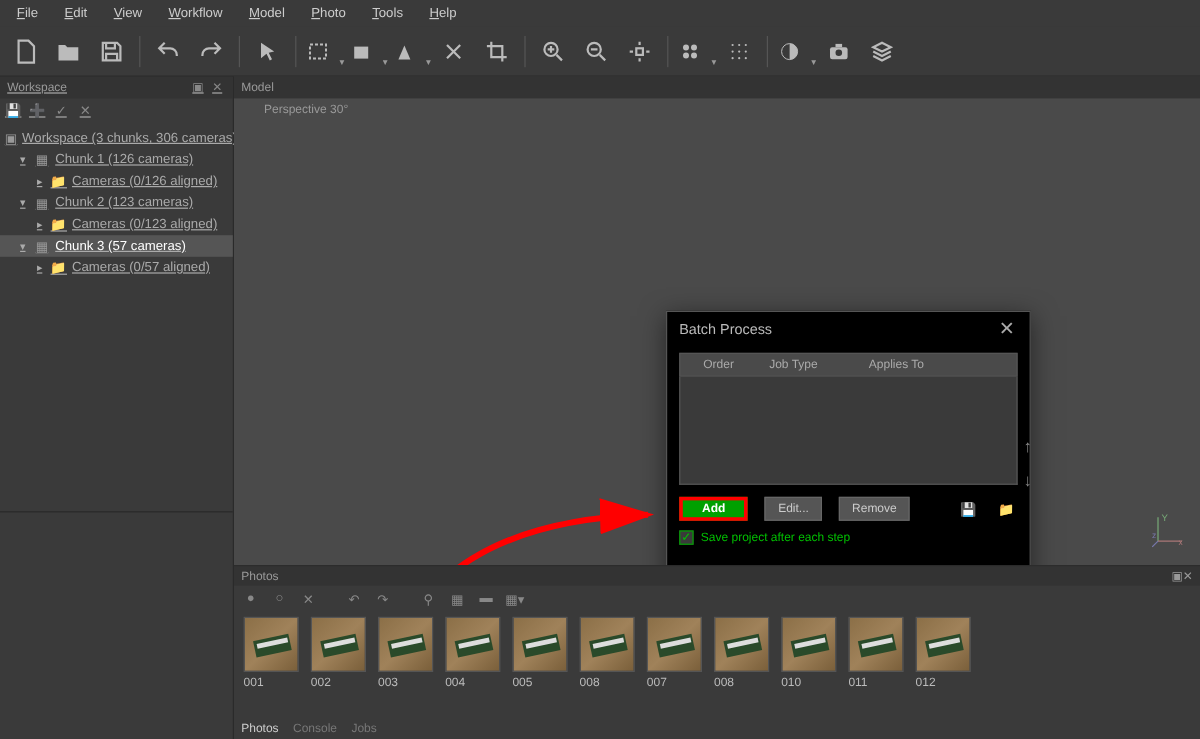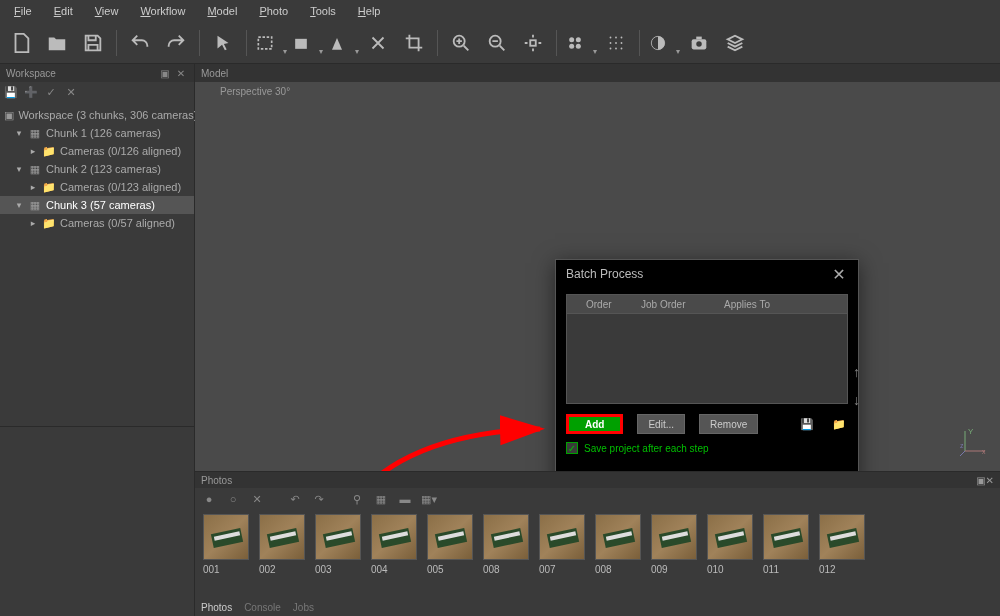--- a/index.html
+++ b/index.html
@@ -13,21 +13,21 @@
 
 .toolbar { height: 42px; display: flex; align-items: center; padding: 0 6px; gap: 6px; background: #3a3a3a; border-bottom: 1px solid #2a2a2a; }
 .tb-btn { width: 30px; height: 30px; display: flex; align-items: center; justify-content: center; color: #bbb; cursor: pointer; }
 .tb-sep { width: 1px; height: 26px; background: #555; margin: 0 2px; }
 .tb-btn svg { width: 22px; height: 22px; }
 .tb-drop { position: relative; padding-right: 10px; }
 .tb-drop::after { content: '▾'; position: absolute; right: -2px; bottom: 2px; font-size: 8px; color: #999; }
 
 
 .main { display: flex; height: 552px; }
-.left-panel { width: 195px; background: #3a3a3a; display: flex; flex-direction: column; border-right: 1px solid #2a2a2a; }
+.left-panel { width: 195px; background: #3a3a3a; display: flex; flex-direction: column; border-right: 1px solid #2a2a2a; text-decoration: underline; }
 .panel-header { height: 18px; display: flex; align-items: center; padding: 0 6px; font-size: 10px; color: #999; background: #333; }
 .panel-header .spacer { flex: 1; }
 .panel-header .hicon { width: 14px; height: 14px; margin-left: 2px; cursor: pointer; color: #888; display:flex;align-items:center;justify-content:center; font-size:10px; }
 .mini-toolbar { height: 20px; display: flex; align-items: center; padding: 0 4px; gap: 6px; }
 .mini-toolbar .micon { width: 14px; height: 14px; color: #888; cursor:pointer; display:flex;align-items:center;justify-content:center; }
 
 .tree { padding: 4px 0; flex:0 0 auto; }
 .tree-row { display: flex; align-items: center; height: 18px; padding-left: 4px; gap: 4px; cursor: pointer; }
 .tree-row.selected { background: #555; color: #fff; }
 .tree-row .indent { display:inline-block; }
@@ -297,21 +297,21 @@
 
     <div class="dialog">
       <div class="dialog-title">
         <span>Batch Process</span>
         <span class="spacer"></span>
         <span class="dialog-close">✕</span>
       </div>
       <div class="dialog-body" style="position:relative">
         <div class="list-header">
           <span class="col" style="width:42px">Order</span>
-          <span class="col" style="width:70px">Job Order</span>
+          <span class="col" style="width:70px">Job Type</span>
           <span class="col" style="flex:1">Applies To</span>
         </div>
         <div class="list-body"></div>
         <div class="updown">
           <div>↑</div>
           <div>↓</div>
         </div>
         <div class="btn-row">
           <div class="dlg-btn highlight">Add</div>
           <div class="dlg-btn">Edit...</div>
@@ -388,24 +388,20 @@
           <div class="thumb">
             <div class="thumb-img"></div>
             <div class="thumb-label">007</div>
           </div>
           <div class="thumb">
             <div class="thumb-img"></div>
             <div class="thumb-label">008</div>
           </div>
           <div class="thumb">
             <div class="thumb-img"></div>
-            <div class="thumb-label">009</div>
-          </div>
-          <div class="thumb">
-            <div class="thumb-img"></div>
             <div class="thumb-label">010</div>
           </div>
           <div class="thumb">
             <div class="thumb-img"></div>
             <div class="thumb-label">011</div>
           </div>
           <div class="thumb">
             <div class="thumb-img"></div>
             <div class="thumb-label">012</div>
           </div>

